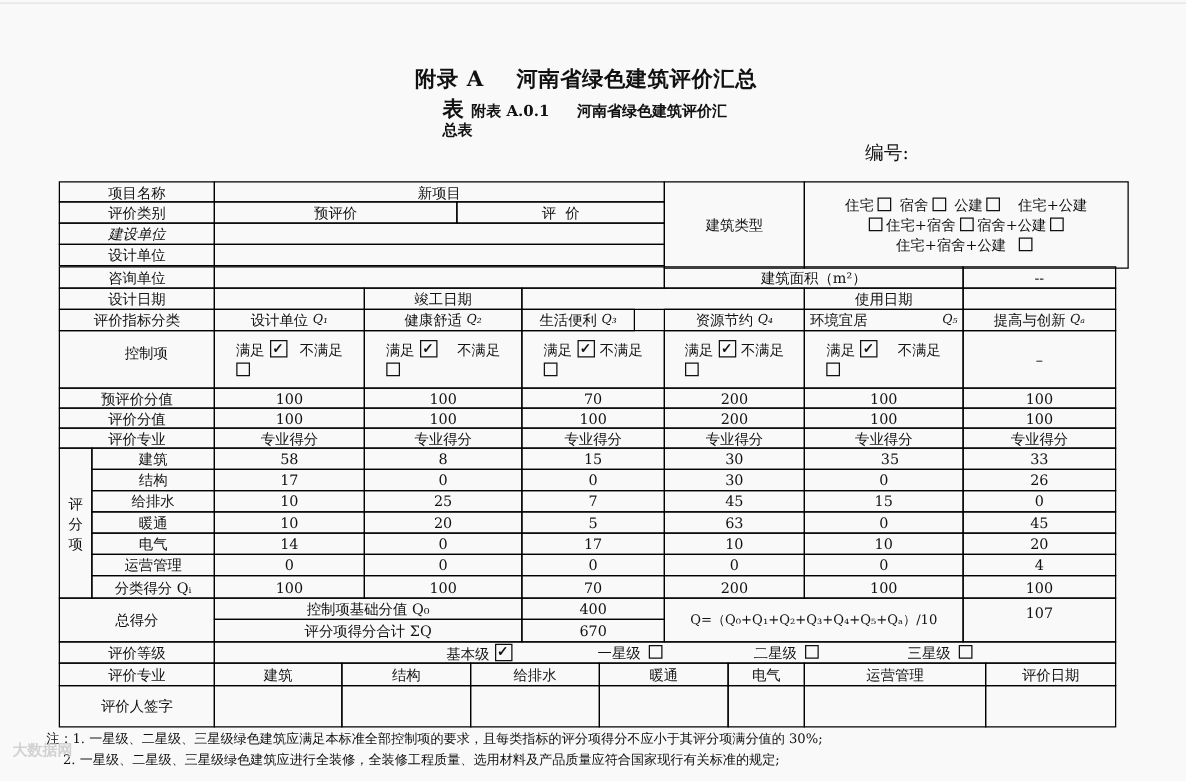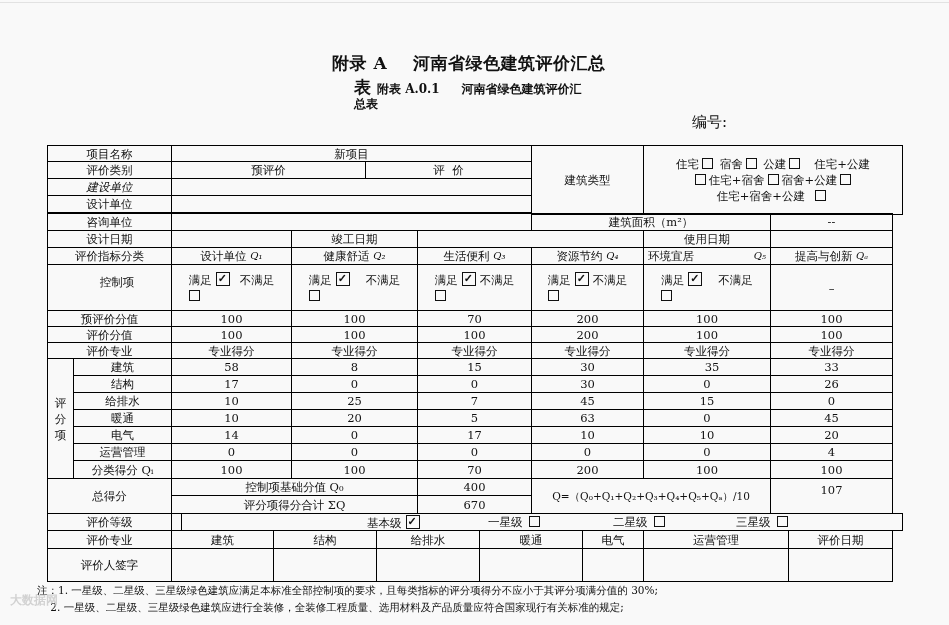--- a/index.html
+++ b/index.html
@@ -74,21 +74,21 @@
 <div class="c" style="left:47px;top:230px;width:125px;height:18px;">设计日期</div>
 <div class="c" style="left:171px;top:230px;width:121px;height:18px;"></div>
 <div class="c" style="left:291px;top:230px;width:127px;height:18px;">竣工日期</div>
 <div class="c" style="left:417px;top:230px;width:227px;height:18px;"></div>
 <div class="c" style="left:643px;top:230px;width:128px;height:18px;">使用日期</div>
 <div class="c" style="left:770px;top:230px;width:123px;height:18px;"></div>
 
 <div class="c" style="left:47px;top:247px;width:125px;height:18px;">评价指标分类</div>
 <div class="c" style="left:171px;top:247px;width:121px;height:18px;"><span>设计单位</span>&nbsp;<span class="q">Q₁</span></div>
 <div class="c" style="left:291px;top:247px;width:127px;height:18px;"><span>健康舒适</span>&nbsp;<span class="q">Q₂</span></div>
-<div class="c" style="left:417px;top:247px;width:115px;height:18px;"><span>生活便利</span>&nbsp;<span class="q">Q₃</span></div>
+<div class="c" style="left:417px;top:247px;width:91px;height:18px;"><span>生活便利</span>&nbsp;<span class="q">Q₃</span></div>
 <div class="c" style="left:531px;top:247px;width:113px;height:18px;"><span>资源节约</span>&nbsp;<span class="q">Q₄</span></div>
 <div class="c" style="left:643px;top:247px;width:128px;height:18px;gap:28px;"><span>环境宜居</span>&nbsp;<span class="q">Q₅</span></div>
 <div class="c" style="left:770px;top:247px;width:123px;height:18px;"><span>提高与创新</span>&nbsp;<span class="q">Qₐ</span></div>
 
 <div class="c" style="left:47px;top:264px;width:125px;height:47px;align-items:flex-start;padding-top:10px;padding-left:15px;">控制项</div>
 <div class="c" style="left:171px;top:264px;width:121px;height:47px;">
     <div class="ctrl"><span>满足</span><span class="check"></span><span class="sp"></span><span>不满足</span><br><span class="box" style="margin-left:0"></span></div>
   </div>
 <div class="c" style="left:291px;top:264px;width:127px;height:47px;">
     <div class="ctrl"><span>满足</span><span class="check"></span><span class="sp"></span><span class="sp"></span><span>不满足</span><br><span class="box" style="margin-left:0"></span></div>
@@ -190,21 +190,21 @@
 
 <div class="c" style="left:47px;top:478px;width:125px;height:36px;">总得分</div>
 <div class="c" style="left:171px;top:478px;width:247px;height:18px;">控制项基础分值 Q₀</div>
 <div class="c" style="left:417px;top:478px;width:115px;height:18px;">400</div>
 <div class="c" style="left:171px;top:495px;width:247px;height:19px;">评分项得分合计 ΣQ</div>
 <div class="c" style="left:417px;top:495px;width:115px;height:19px;">670</div>
 <div class="c" style="left:531px;top:478px;width:240px;height:36px;font-size:10.5px;">Q=（Q₀+Q₁+Q₂+Q₃+Q₄+Q₅+Qₐ）/10</div>
 <div class="c" style="left:770px;top:478px;width:123px;height:36px;align-items:flex-start;padding-top:4px;">107</div>
 
 <div class="c" style="left:47px;top:513px;width:125px;height:18px;">评价等级</div>
-<div class="c" style="left:181px;top:513px;width:722px;height:18px;justify-content:flex-start;">
+<div class="c" style="left:171px;top:513px;width:722px;height:18px;justify-content:flex-start;">
   <span style="position:absolute;left:185px;"><span>基本级</span><span class="check"></span></span>
   <span style="position:absolute;left:306px;"><span>一星级</span>&nbsp;<span class="box"></span></span>
   <span style="position:absolute;left:431px;"><span>二星级</span>&nbsp;<span class="box"></span></span>
   <span style="position:absolute;left:554px;"><span>三星级</span>&nbsp;<span class="box"></span></span>
 </div>
 
 <div class="c" style="left:47px;top:530px;width:125px;height:19px;">评价专业</div>
 <div class="c" style="left:171px;top:530px;width:103px;height:19px;">建筑</div>
 <div class="c" style="left:273px;top:530px;width:104px;height:19px;">结构</div>
 <div class="c" style="left:376px;top:530px;width:104px;height:19px;">给排水</div>

